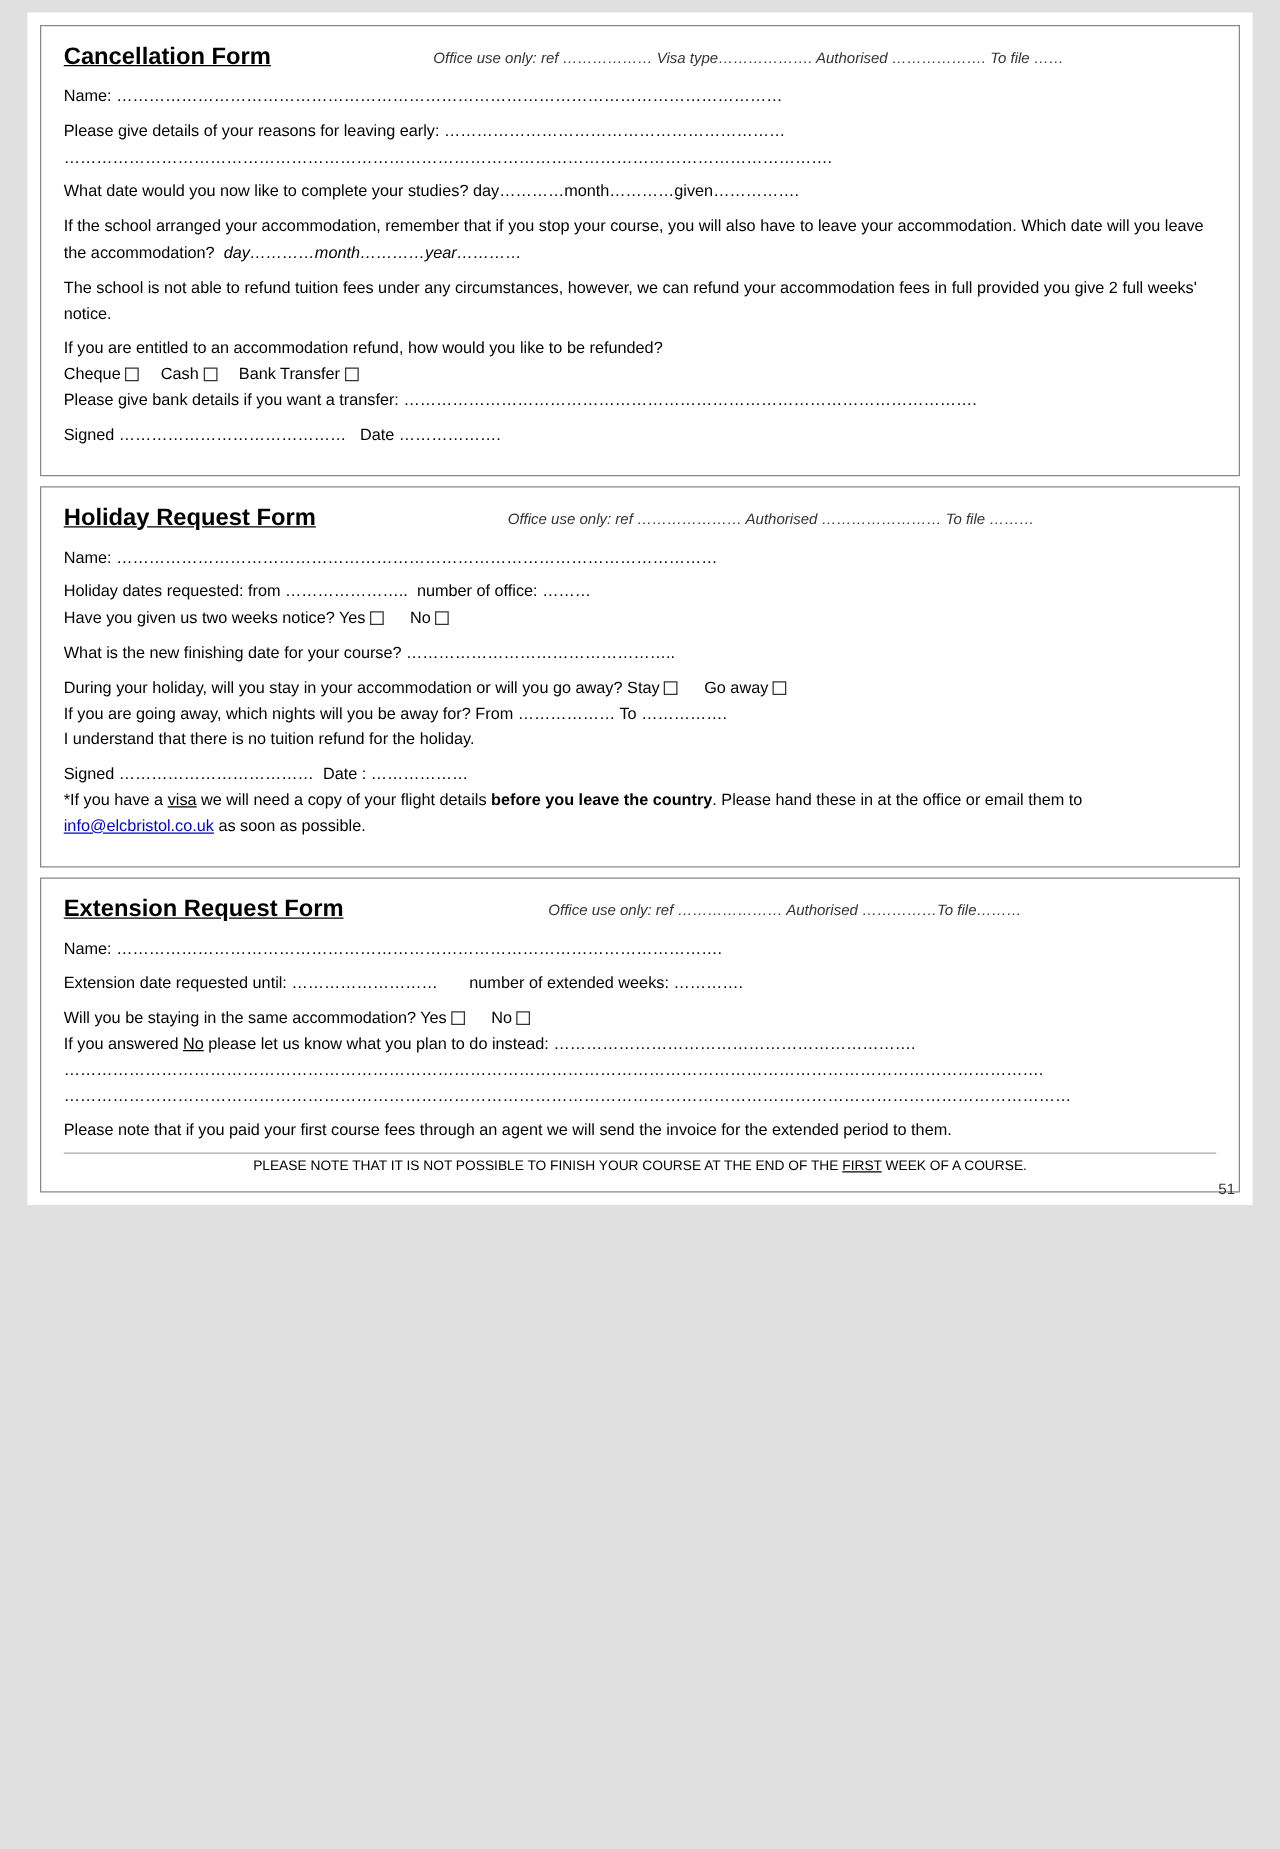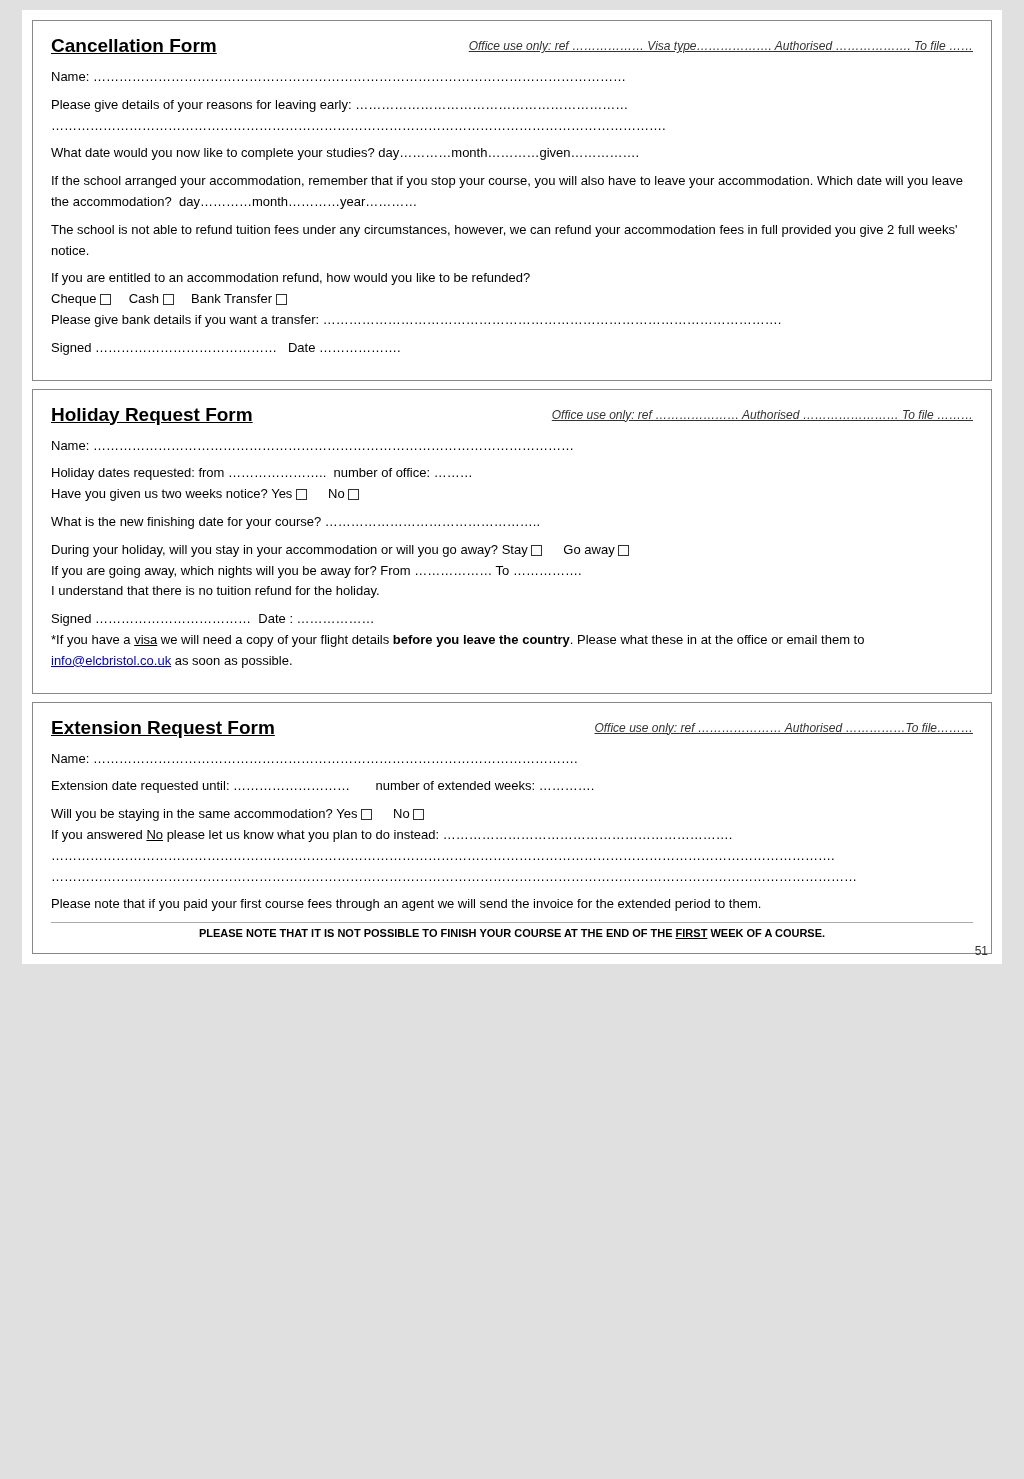--- a/index.html
+++ b/index.html
@@ -35,52 +35,51 @@
       display: flex;
       align-items: flex-start;
       gap: 8px;
       margin-bottom: 10px;
     }
     .office-use {
       font-style: italic;
       font-size: 12px;
       color: #333;
       flex: 1;
-      text-align: right;
+      text-align: center;
       padding-top: 4px;
-      text-decoration: underline;
     }
     .form-row {
       margin-bottom: 7px;
       line-height: 1.6;
     }
     .checkbox-inline {
       display: inline-block;
       width: 11px;
       height: 11px;
       border: 1px solid #333;
       margin-right: 3px;
       vertical-align: middle;
     }
     .bold { font-weight: normal; }
-    .italic { }
+    .italic { font-style: italic; }
     a {
       color: #0000cc;
       text-decoration: underline;
     }
     .page-number {
       position: absolute;
       bottom: 6px;
       right: 14px;
       font-size: 12px;
       color: #333;
     }
     .footer-note {
       font-size: 11px;
-      font-weight: bold;
+      font-weight: normal;
       text-align: center;
       border-top: 1px solid #aaa;
       padding-top: 4px;
       margin-top: 2px;
     }
     .footer-note .underline { text-decoration: underline; }
   </style>
 </head>
 <body>
 
@@ -149,21 +148,21 @@
 
     <div class="form-row">
       <span>During your holiday, will you stay in your accommodation or will you go away?   Stay</span>&nbsp;<span class="checkbox-inline"></span>&nbsp;&nbsp;&nbsp;&nbsp;
       <span>Go away</span>&nbsp;<span class="checkbox-inline"></span><br>
       <span>If you are going away, which nights will you be away for?      From ……………… To …………….</span><br>
       <span>I understand that there is no tuition refund for the holiday.</span>
     </div>
 
     <div class="form-row">
       <span>Signed ………………………………</span>&nbsp;&nbsp;<span>Date : ………………</span><br>
-      <span>*If you have a </span><span style="text-decoration:underline">visa</span><span> we will need a copy of your flight details </span><strong>before you leave the country</strong><span>. Please what these in at the office or email them to </span><a href="#">info@elcbristol.co.uk</a><span> as soon as possible.</span>
+      <span>*If you have a </span><span style="text-decoration:underline">visa</span><span> we will need a copy of your flight details </span><strong>before you leave the country</strong><span>. Please hand these in at the office or email them to </span><a href="#">info@elcbristol.co.uk</a><span> as soon as possible.</span>
     </div>
   </div>
 
   <div class="form-box">
     <div class="form-header">
       <span class="form-title">Extension Request Form</span>
       <span class="office-use">Office use only: ref ………………… Authorised ……………To file………</span>
     </div>
 
     <div class="form-row">

